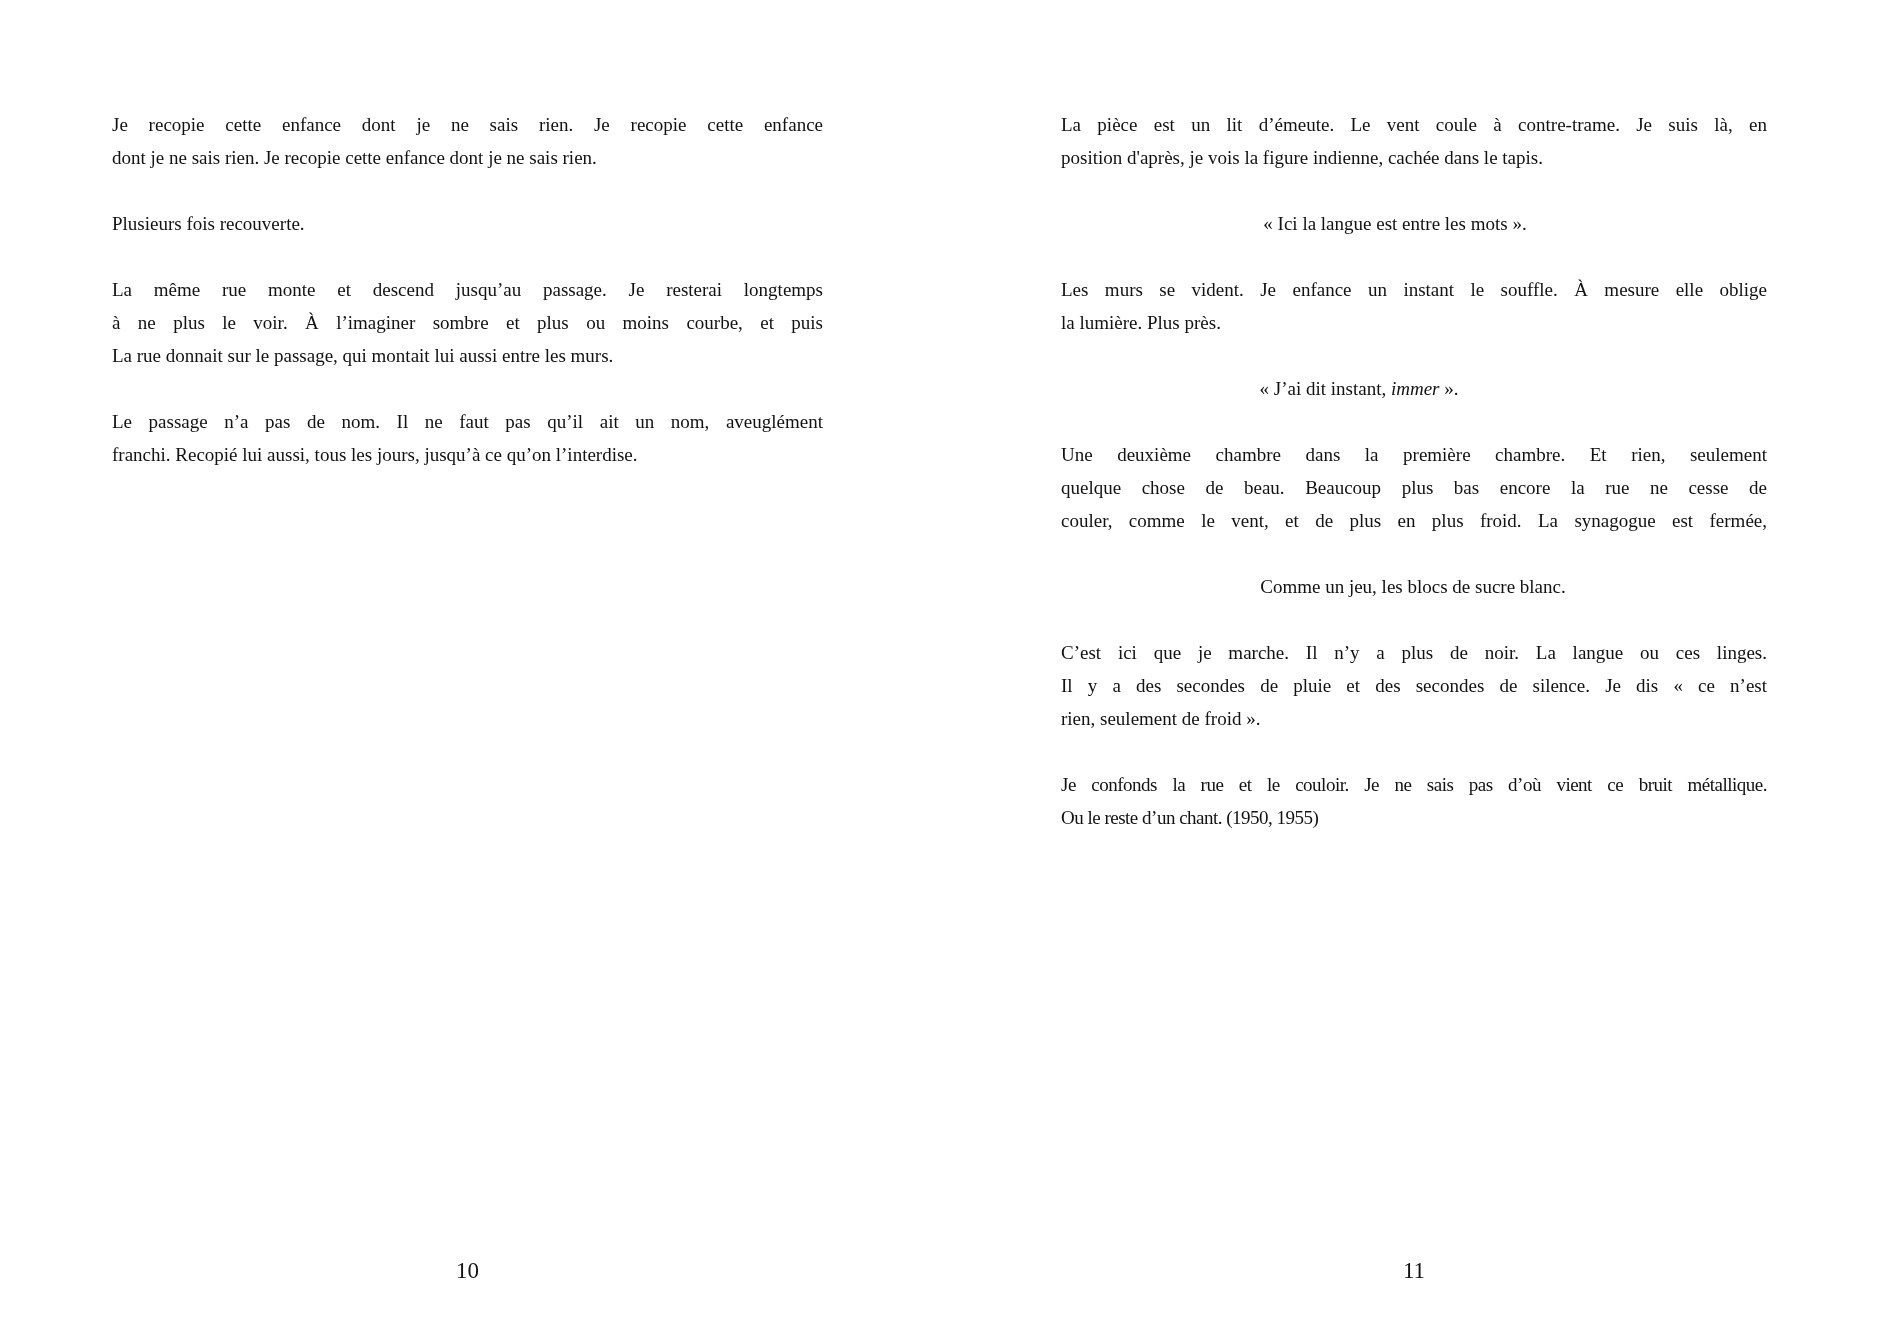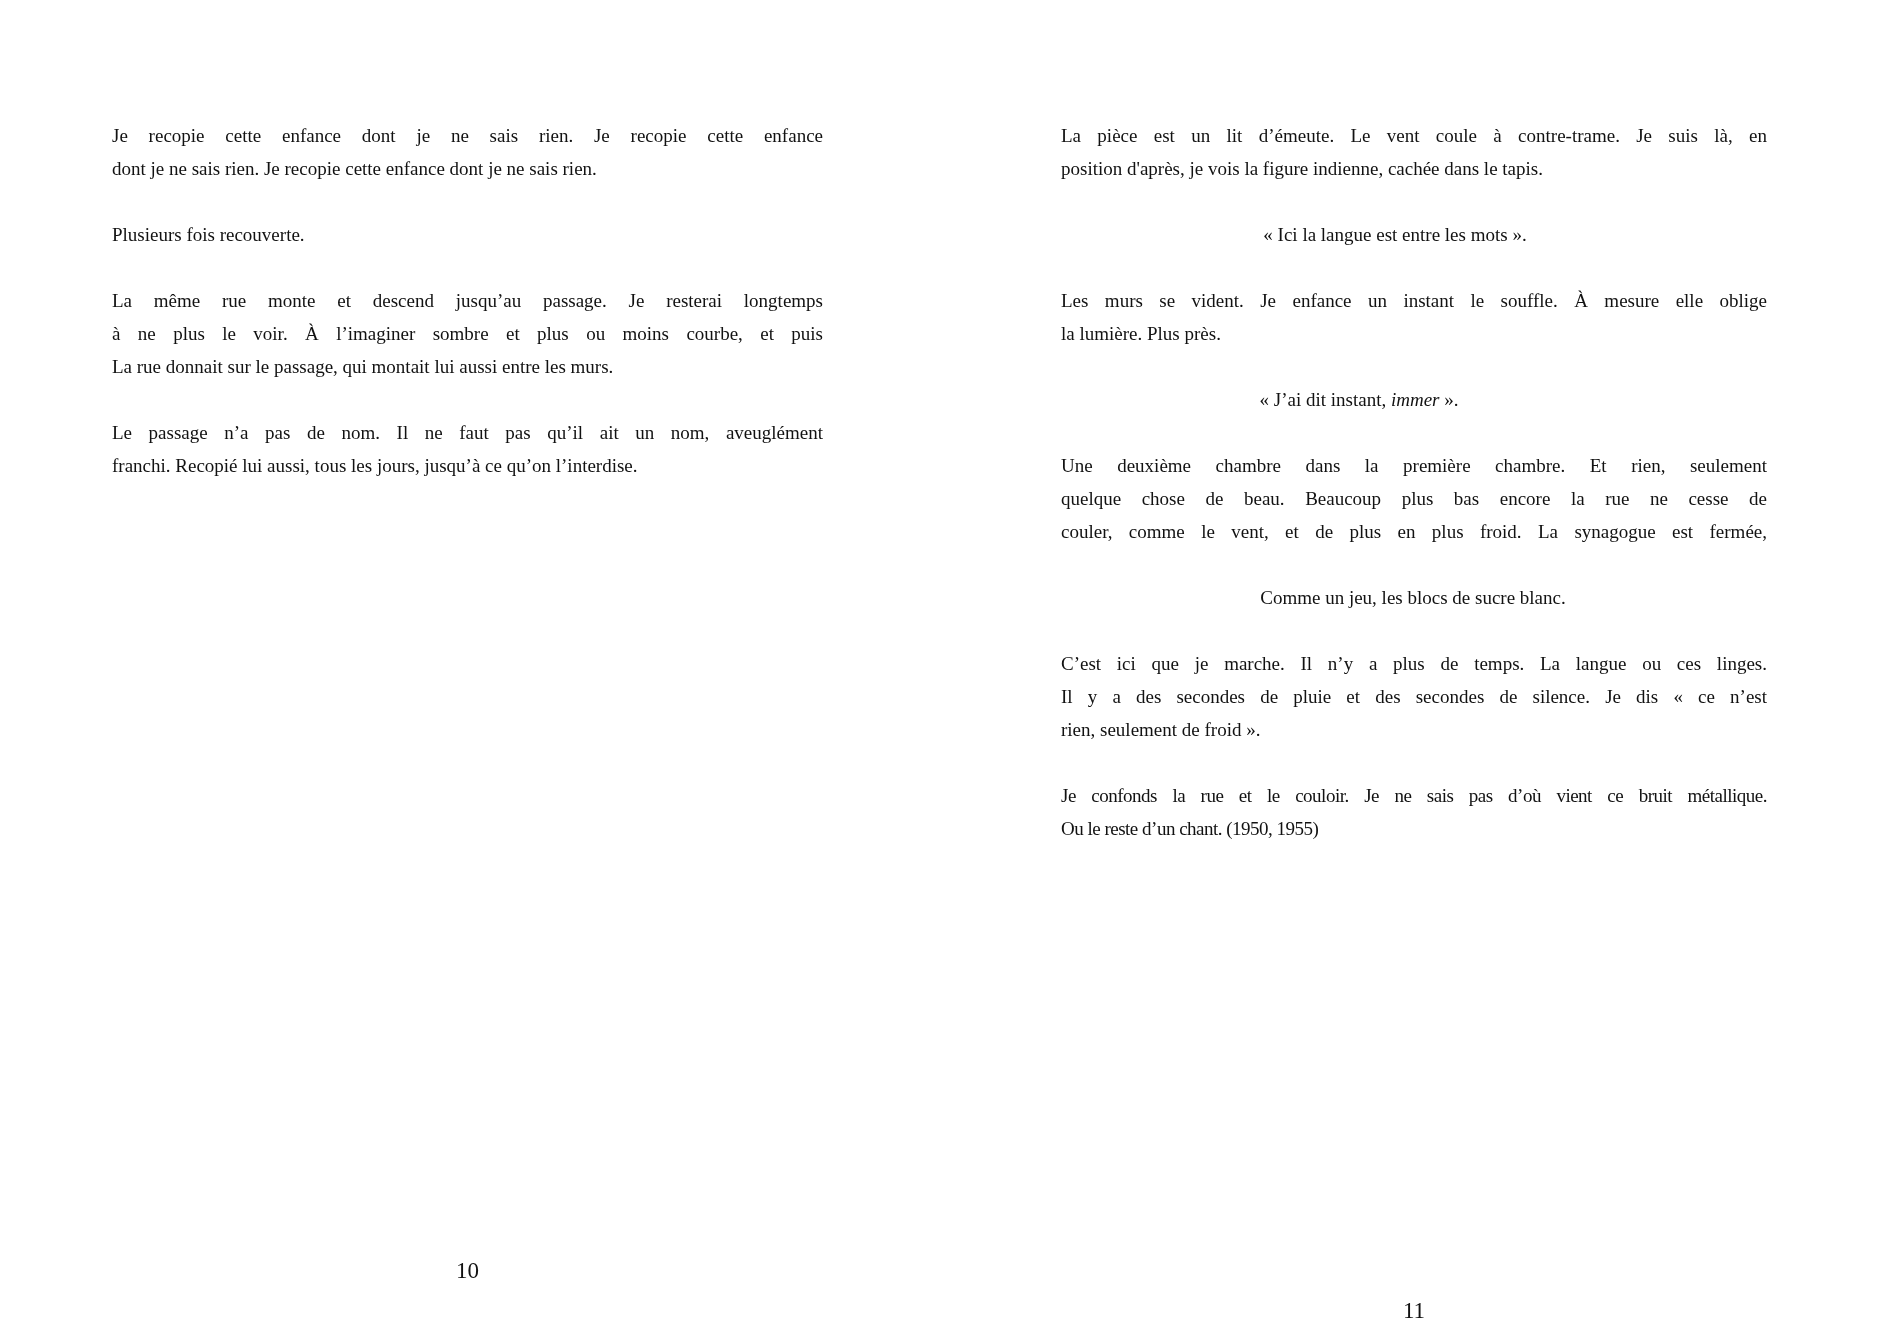--- a/index.html
+++ b/index.html
@@ -10,21 +10,21 @@
   body {
     position: relative;
     width: 1890px;
     height: 1339px;
     font-family: "Liberation Serif", "DejaVu Serif", serif;
     color: #121212;
     overflow: hidden;
   }
   .page-text {
     position: absolute;
-    top: 119px;
+    top: 108px;
   }
   #left-column {
     left: 112px;
     width: 711px;
   }
   #right-column {
     left: 1061px;
     width: 706px;
   }
   .para {
@@ -57,21 +57,20 @@
     line-height: 33px;
     text-align: center;
   }
   #page-number-left {
     left: 112px;
     width: 711px;
   }
   #page-number-right {
     left: 1061px;
     width: 706px;
-    margin-top: 40px;
   }
 </style>
 </head>
 <body>
 
 <div>
 
   <div id="left-column" class="page-text">
       <div class="para body">
         <div class="line fill">Je recopie cette enfance dont je ne sais rien. Je recopie cette enfance</div>
@@ -108,21 +107,21 @@
       </div>
       <div class="para body">
         <div class="line fill">Une deuxième chambre dans la première chambre. Et rien, seulement</div>
         <div class="line fill">quelque chose de beau. Beaucoup plus bas encore la rue ne cesse de</div>
         <div class="line fill">couler, comme le vent, et de plus en plus froid. La synagogue est fermée,</div>
       </div>
       <div class="para quote" style="padding-right: 2px;">
         <div class="line"><span>Comme un jeu, les blocs de sucre blanc.</span></div>
       </div>
       <div class="para body">
-        <div class="line fill">C’est ici que je marche. Il n’y a plus de temps. La langue ou ces linges.</div>
+        <div class="line fill">C’est ici que je marche. Il n’y a plus de noir. La langue ou ces linges.</div>
         <div class="line fill">Il y a des secondes de pluie et des secondes de silence. Je dis « ce n’est</div>
         <div class="line">rien, seulement de froid ».</div>
       </div>
       <div class="para body tight">
         <div class="line fill">Je confonds la rue et le couloir. Je ne sais pas d’où vient ce bruit métallique.</div>
         <div class="line">Ou le reste d’un chant. (1950, 1955)</div>
       </div>
     </div>
 
   <div id="page-number-left" class="page-number">10</div>

